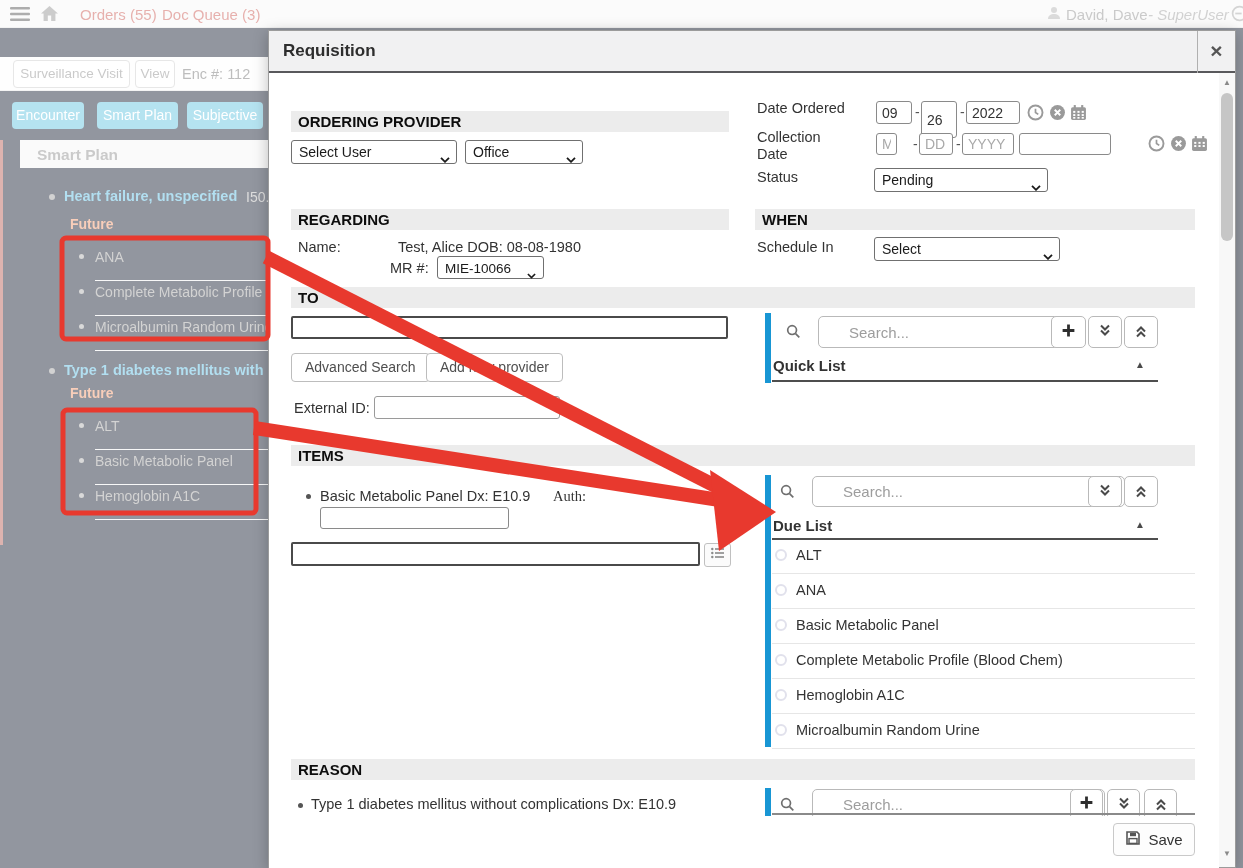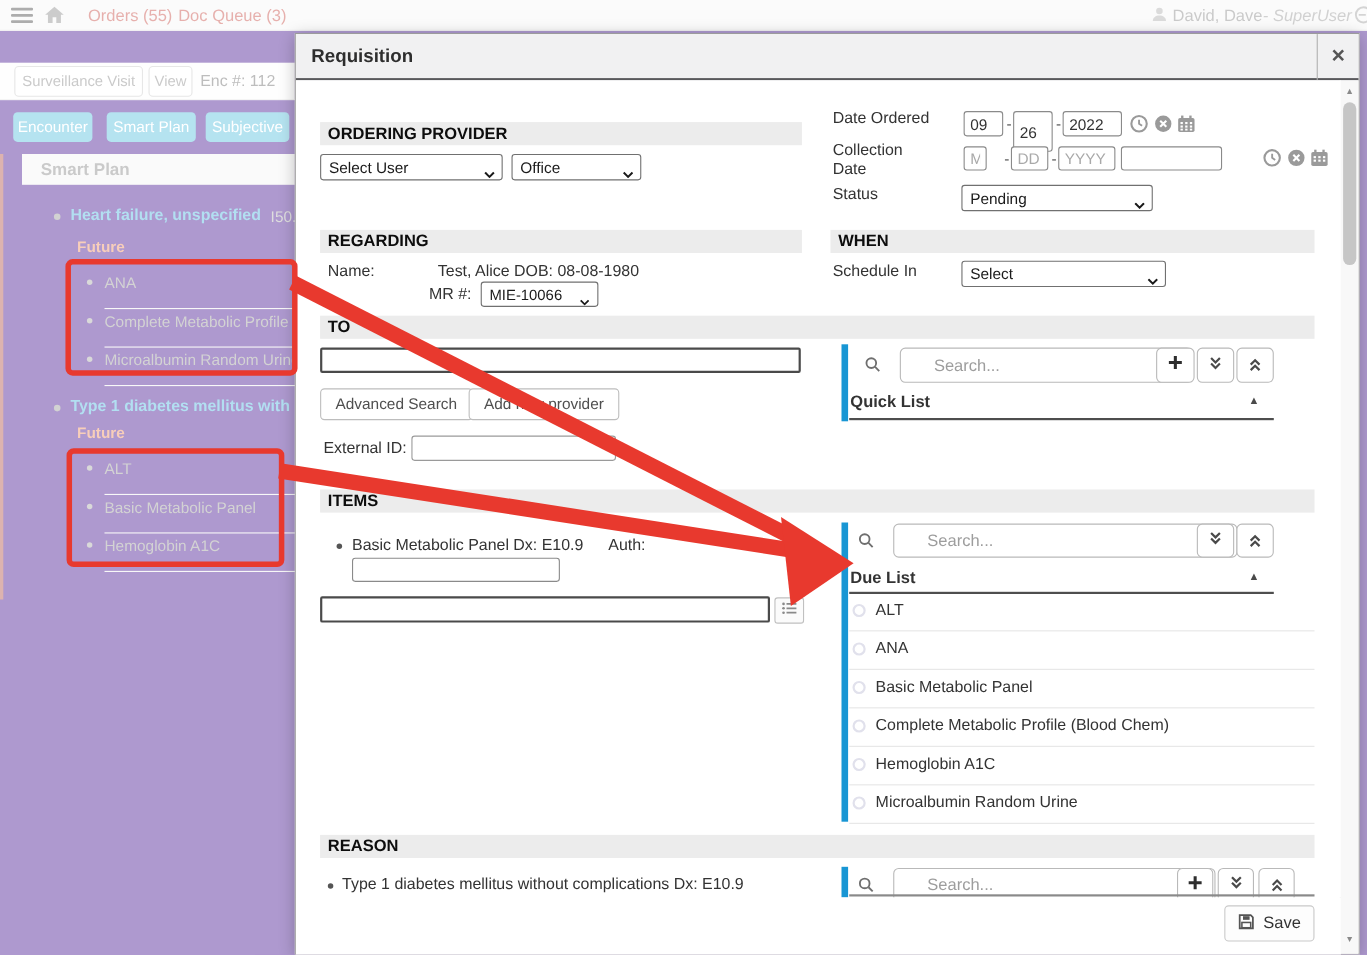--- a/index.html
+++ b/index.html
@@ -1,18 +1,18 @@
 <!DOCTYPE html>
 <html><head>
 <meta charset="utf-8">
 <style>
   * { margin:0; padding:0; box-sizing:border-box; }
   html,body { background:#fff; }
   body { font-family:"Liberation Sans", sans-serif; color:#333; }
-  #page { position:relative; width:1243px; height:868px; overflow:hidden; background:#4c1d95; }
+  #page { position:relative; width:1243px; height:868px; overflow:hidden; background:#0f172a; }
   .abs { position:absolute; }
   #bg { position:absolute; inset:0; z-index:1; }
   .dim { position:absolute; inset:0; background:rgba(255,255,255,0.55); z-index:5; pointer-events:none; }
   
   .navbar { position:absolute; left:0; top:0; width:1243px; height:28px; background:#f5f5f5; border-bottom:1px solid #e3e3e3; }
   .nav-red { color:#c9514a; font-size:15px; }
   .nav-gray { color:#8a8a8a; font-size:15px; }
   
   .banner { position:absolute; left:0; top:29px; width:268px; height:28px; background:#7d7d7d; }
   .banner .pname { position:absolute; left:11px; top:6px; color:#fff; font-weight:bold; font-size:15.5px; letter-spacing:.3px; }
@@ -288,21 +288,21 @@
             </svg>
           </span>
         </span>
       <span class="ltitle" style="left:504px;top:284px;">Quick List</span>
       <span class="ltri" style="left:866px;top:286px;">▲</span>
       <div class="lunder" style="left:503px;top:307px;width:386px;"></div>
 
       <div class="strip" style="left:22px;top:372px;width:904px;">ITEMS</div>
       <span class="bullet4" style="left:37px;top:421px;"></span>
       <span class="lbl" style="left:51px;top:415px;">Basic Metabolic Panel Dx: E10.9</span>
-      <span class="lbl" style="left:284px;top:415px;">Auth:</span>
+      <span class="lbl" style="left:284px;top:415px;font-family:Liberation Serif, serif;">Auth:</span>
       <input class="din" style="left: 51px; top: 434px; width: 189px; height: 22px;">
       <input class="bigin" style="left: 22px; top: 469px; width: 409px; height: 24px;">
       <span class="ibtn" style="left:435px;top:470px;width:27px;height:24px;border-radius:3px;background:#fbfbfb;border-color:#c0c0c0;">
         <span><svg viewBox="0 0 16 14" width="16" height="14">
               <g stroke="#8a8a8a" stroke-width="1.6">
                 <line x1="5" y1="3" x2="14" y2="3"></line>
                 <line x1="5" y1="7" x2="14" y2="7"></line>
                 <line x1="5" y1="11" x2="14" y2="11"></line>
               </g>
               <g fill="#8a8a8a">

